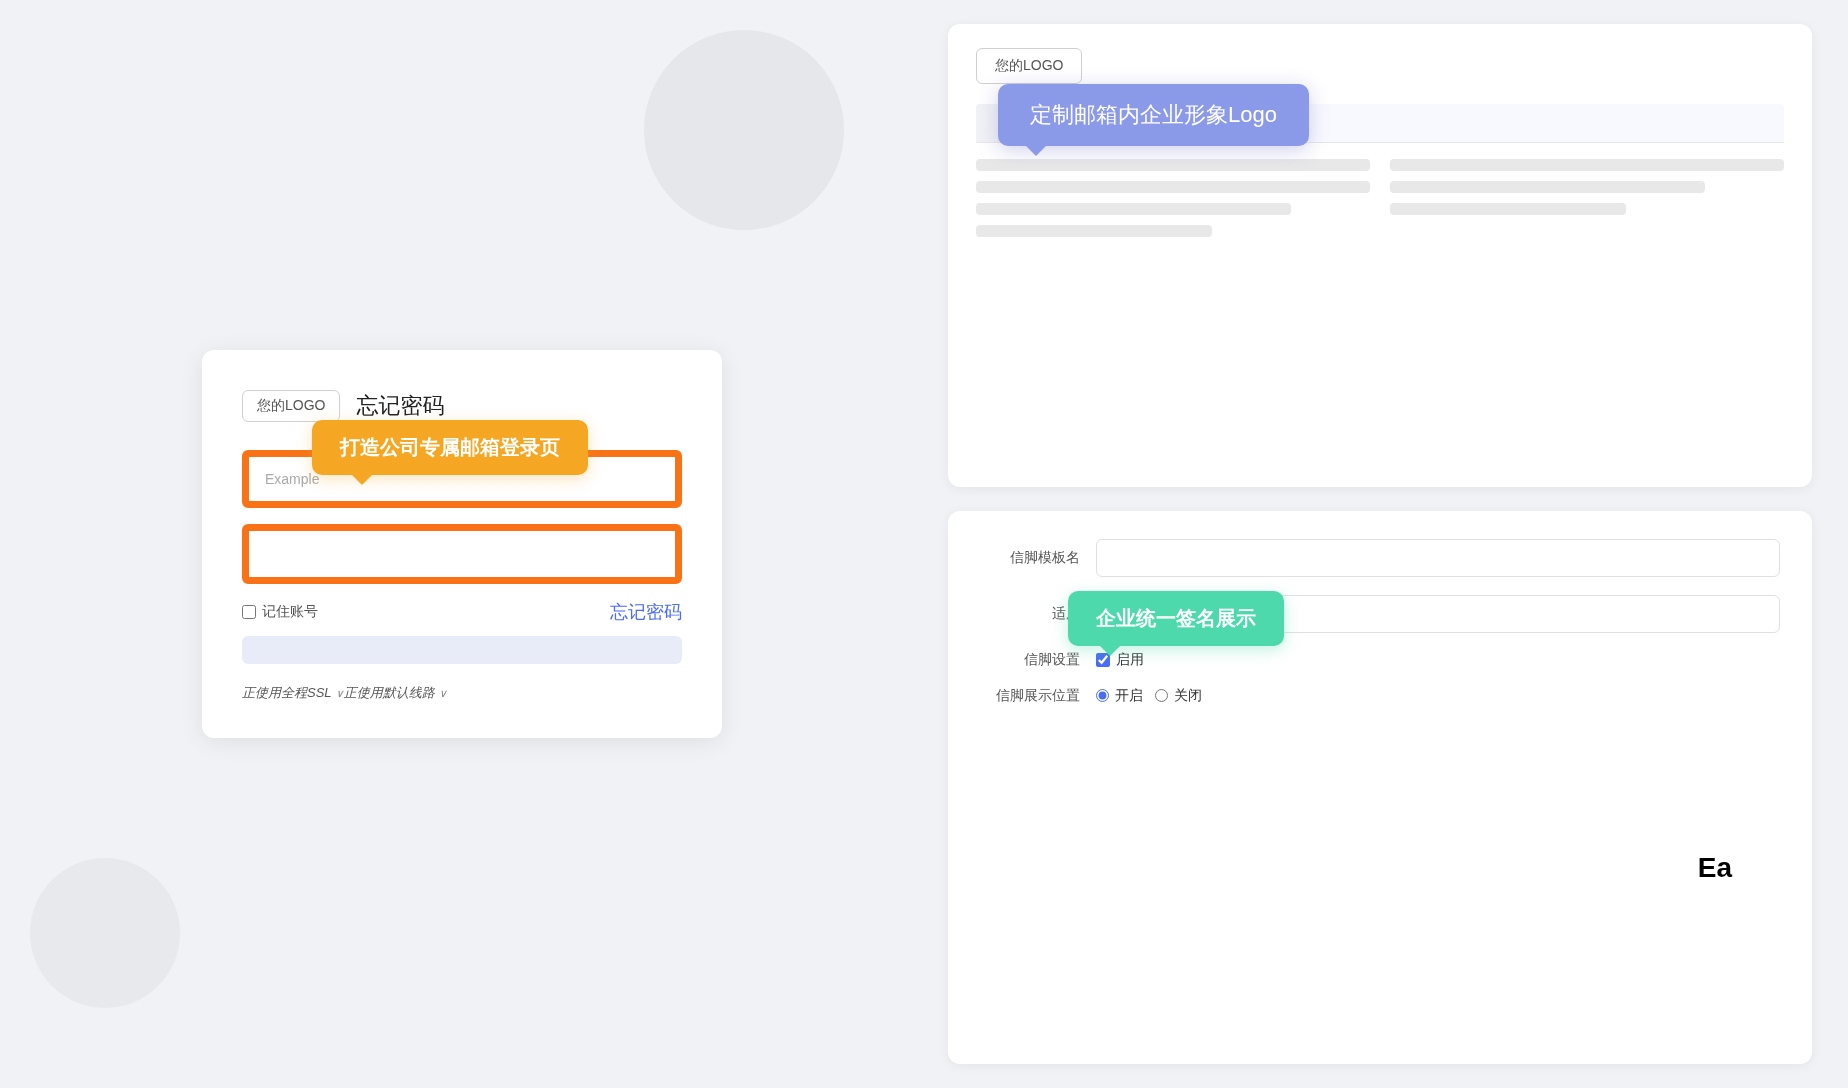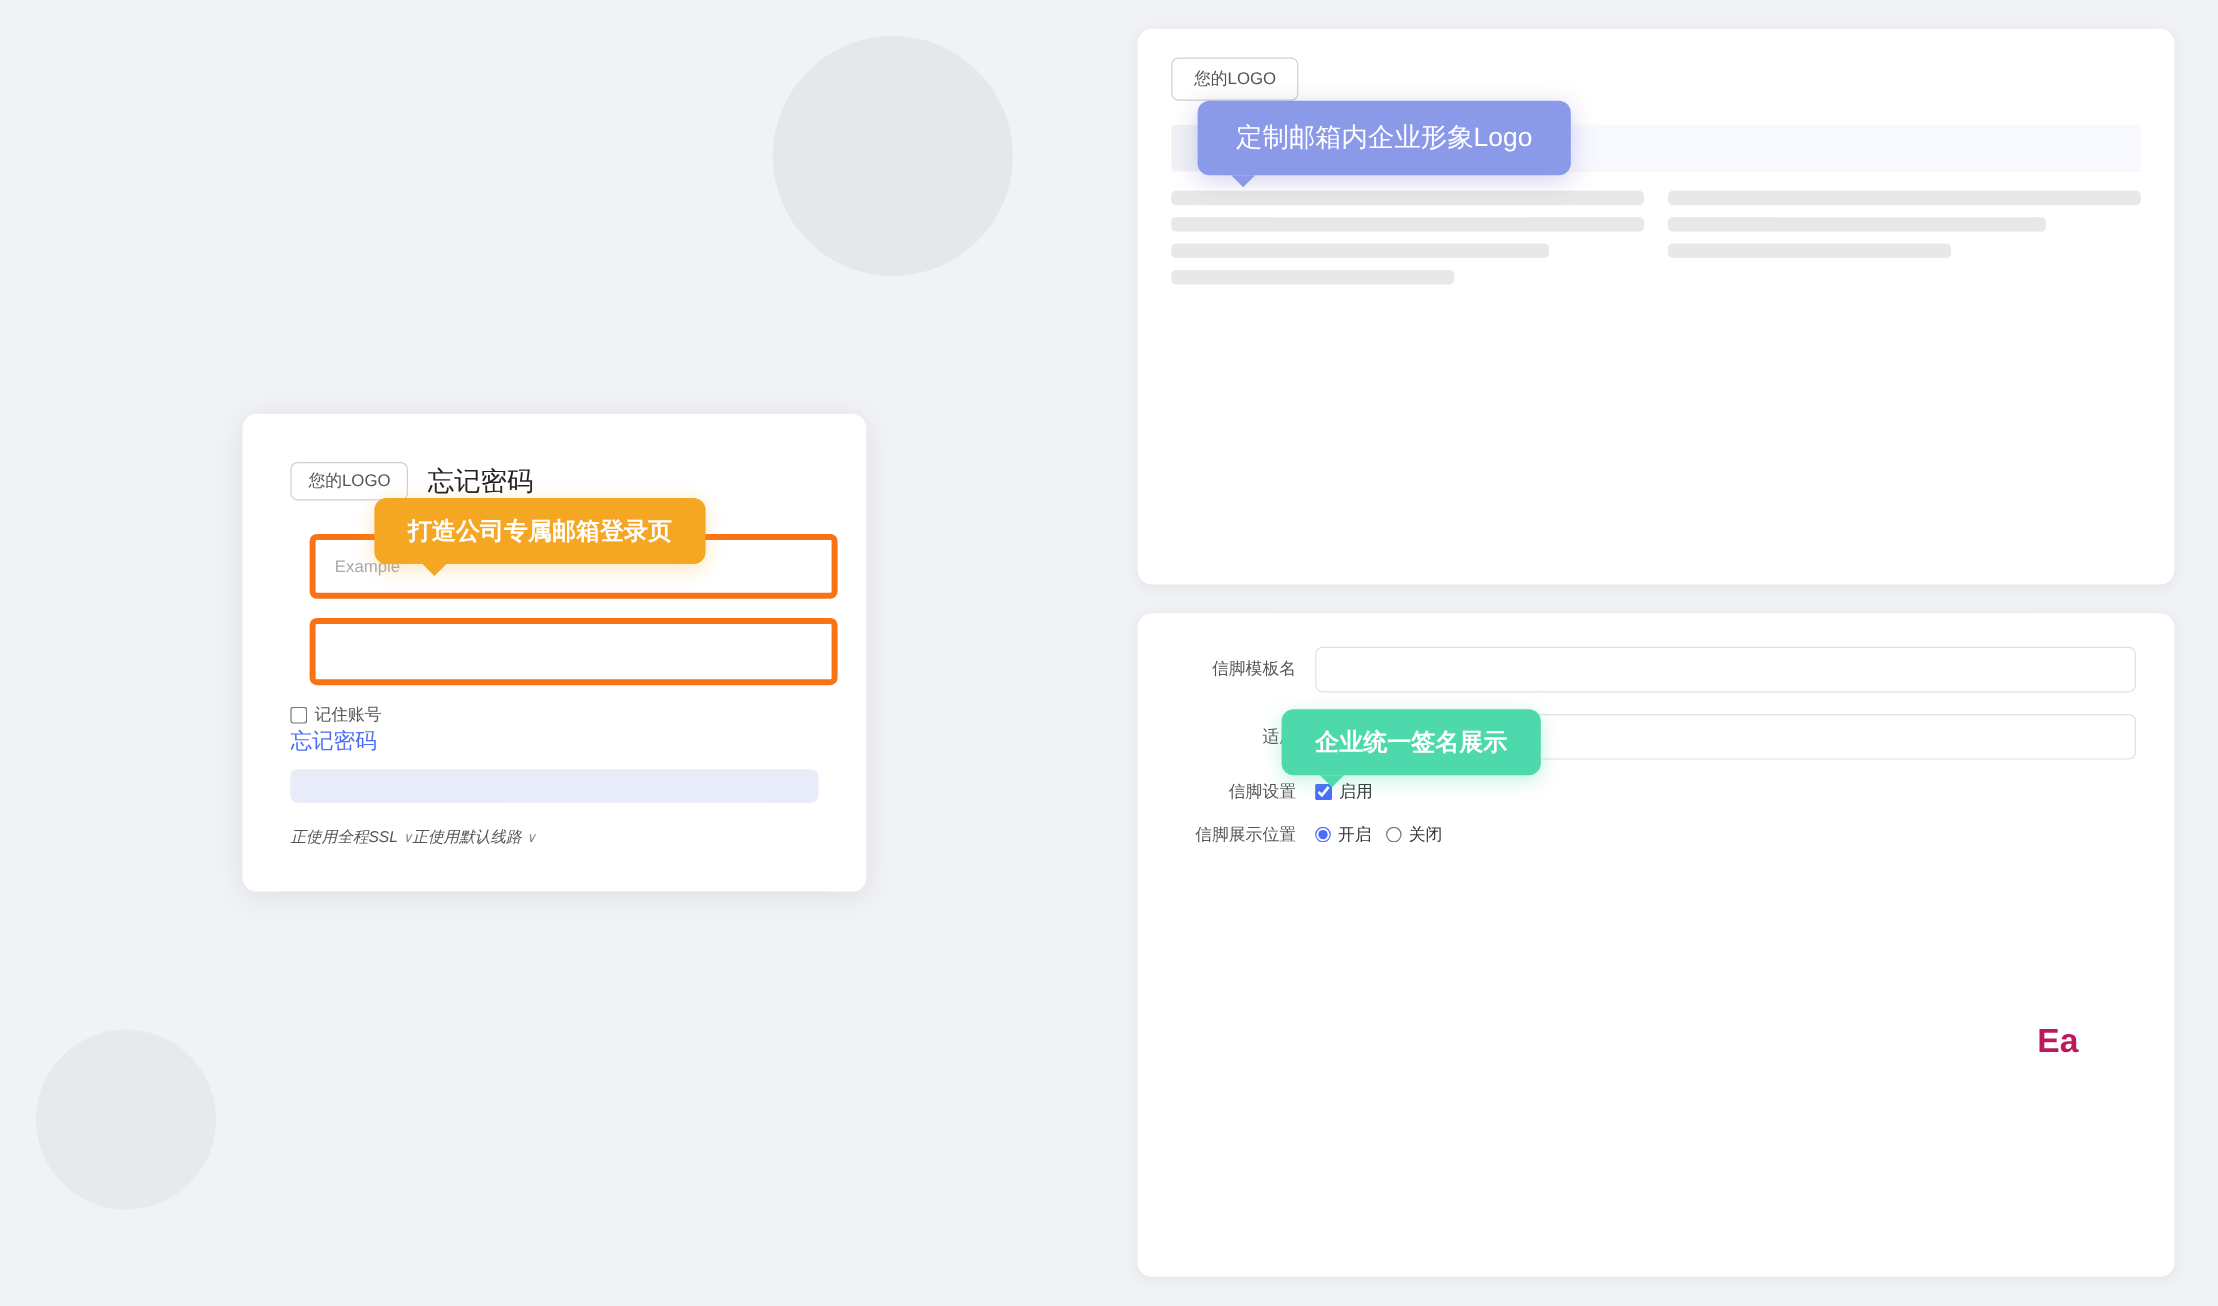--- a/index.html
+++ b/index.html
@@ -101,44 +101,42 @@
       border-right: 10px solid transparent;
       border-top: 10px solid #f5a623;
     }
 
     .input-group {
       margin-bottom: 16px;
     }
 
     .input-field {
       width: 100%;
-      border: 5px solid #f97316;
+      border: 7px solid #f97316;
       border-radius: 6px;
       padding: 14px 16px;
       font-size: 14px;
       color: #333;
       outline: none;
       background: #fff;
-      margin-left: 16px;
     }
     .input-field::placeholder {
       color: #aaa;
     }
 
     .password-field {
       letter-spacing: 4px;
       font-size: 16px;
       color: #333;
     }
 
     .row-options {
       display: flex;
       justify-content: space-between;
       margin: 12px 0 12px;
-      flex-direction: column;
     }
 
     .remember-me {
       display: flex;
       align-items: center;
       gap: 6px;
       font-size: 14px;
       color: #555;
     }
 
@@ -400,21 +398,21 @@
       font-size: 14px;
       color: #333;
       outline: none;
       resize: none;
       height: 100px;
     }
 
     .ea-text {
       font-size: 28px;
       font-weight: 600;
-      color: #be185d;
+      color: #000000;
     }
   </style>
 </head>
 <body>
 
 <div class="left-panel">
   <div class="login-card">
     <div class="login-header">
       <div class="logo-badge">您的LOGO</div>
       <span class="login-title">忘记密码</span>

